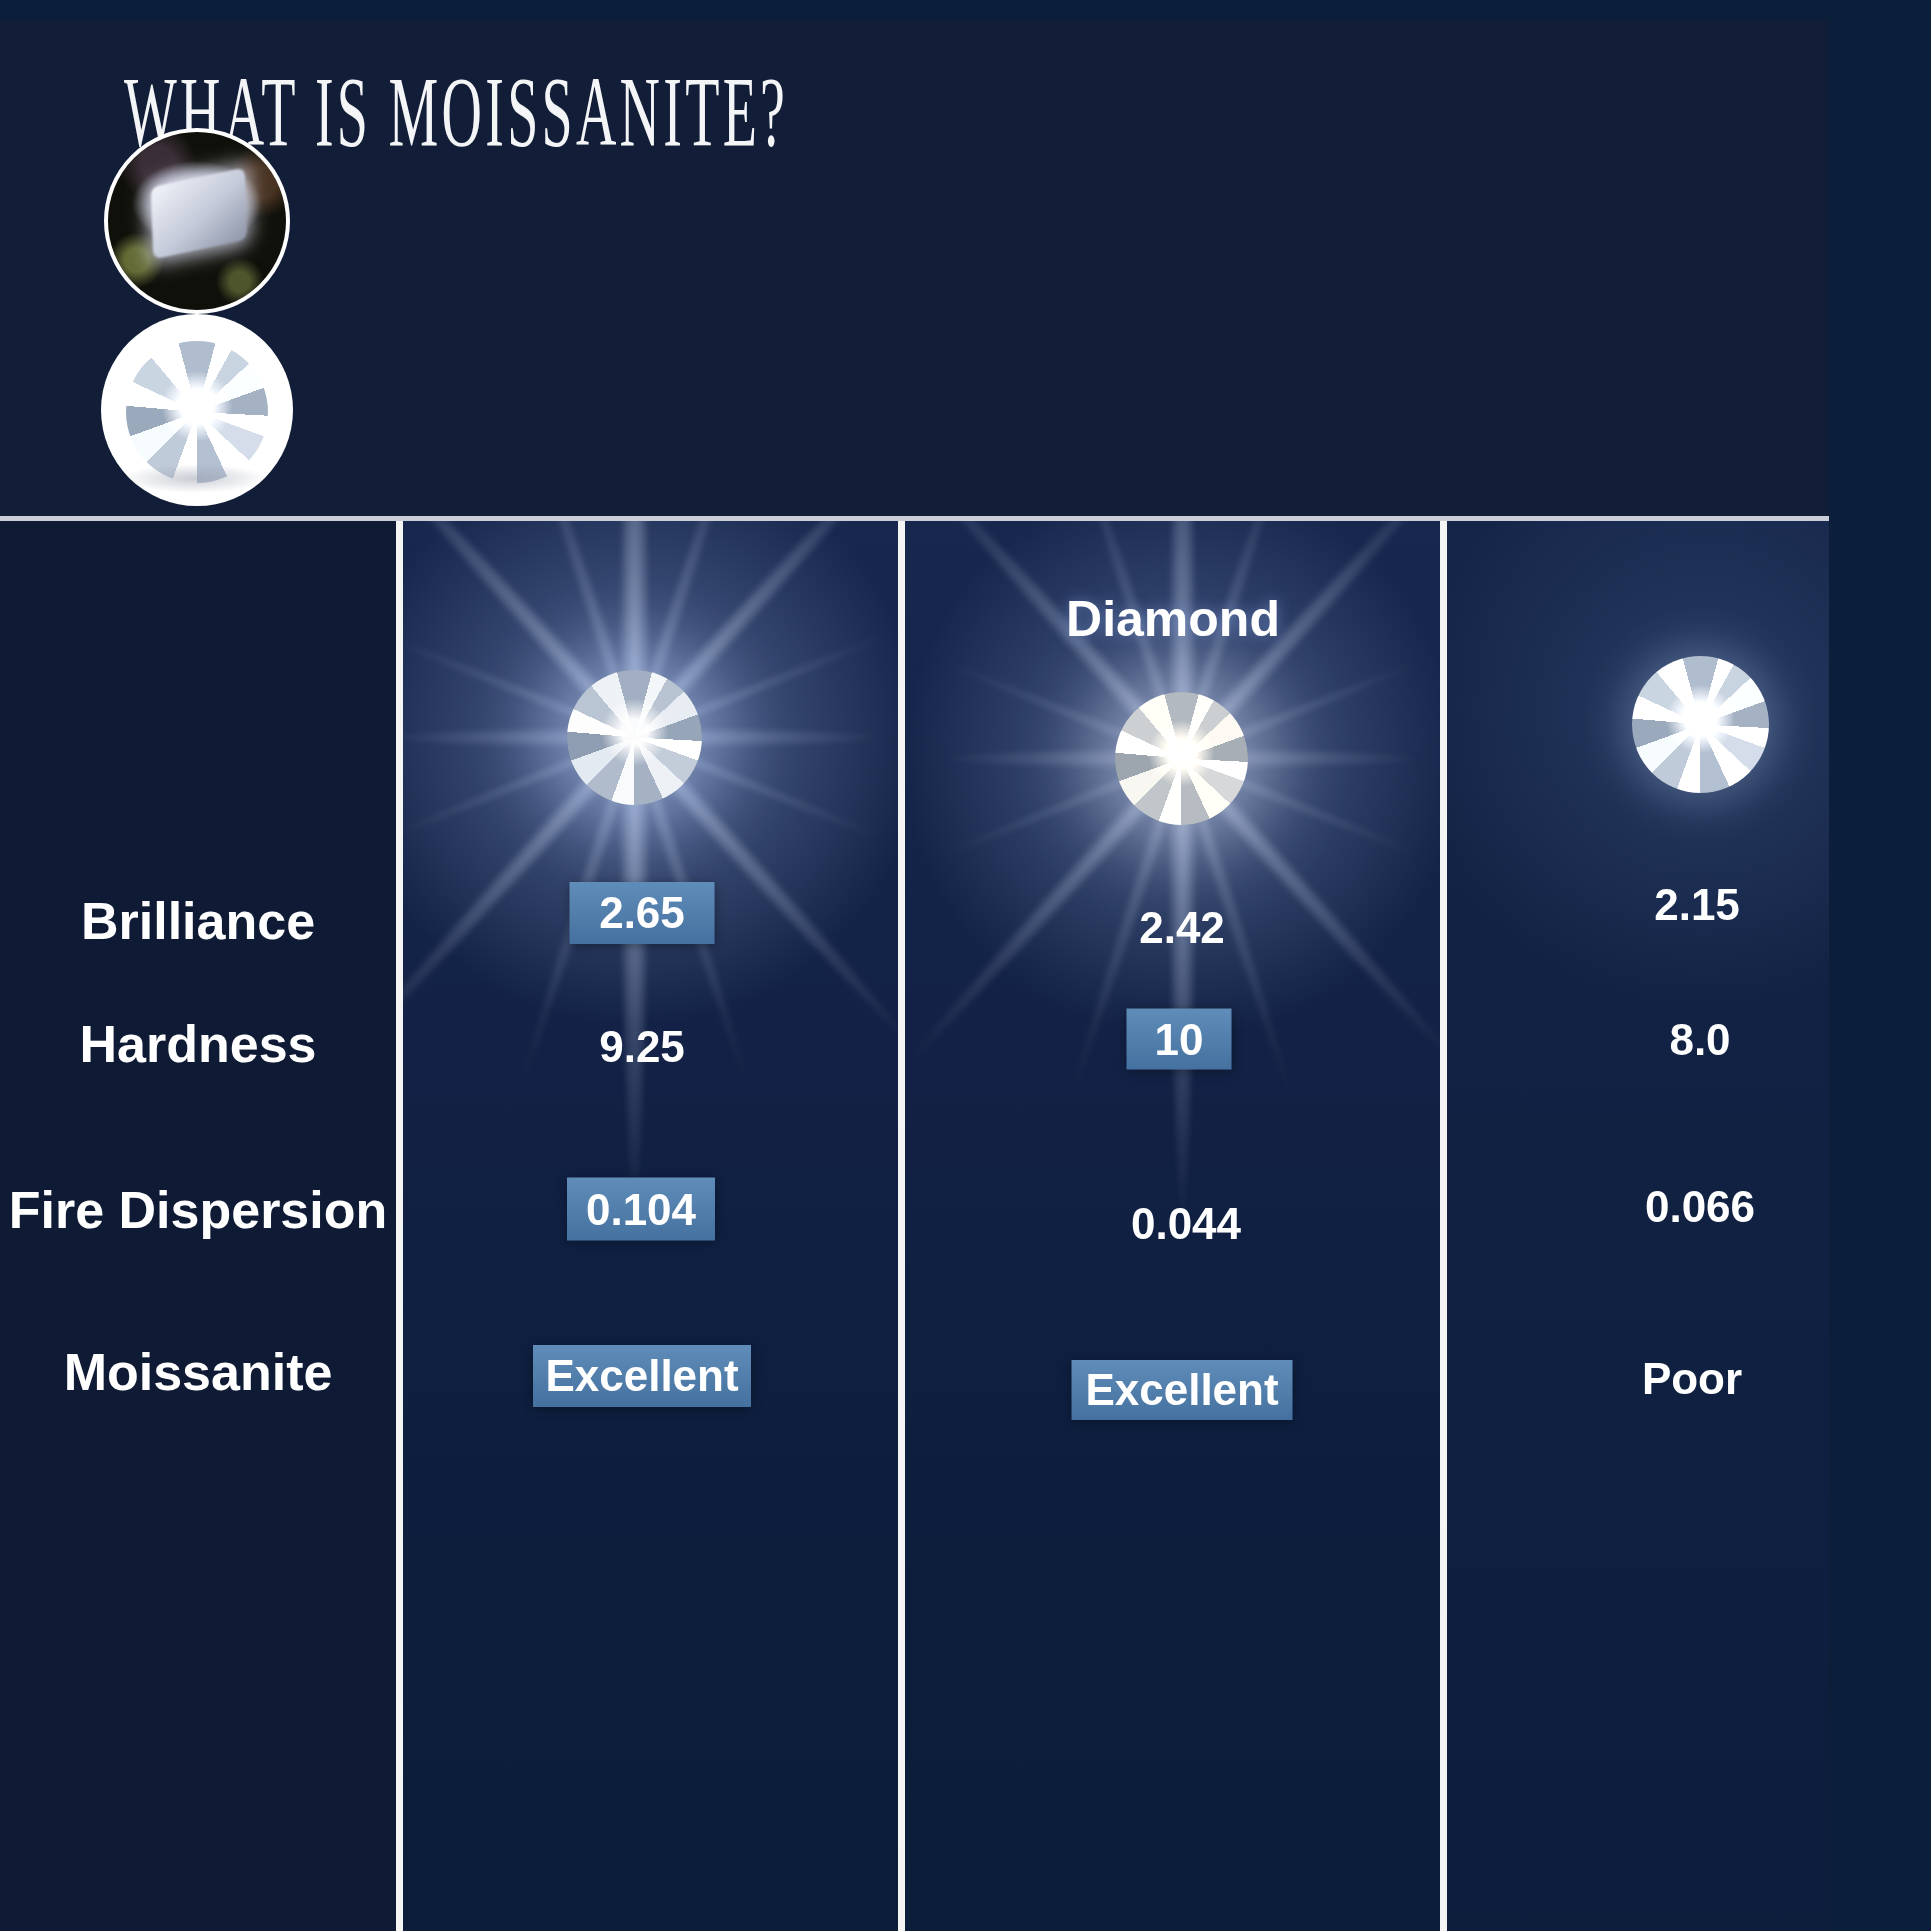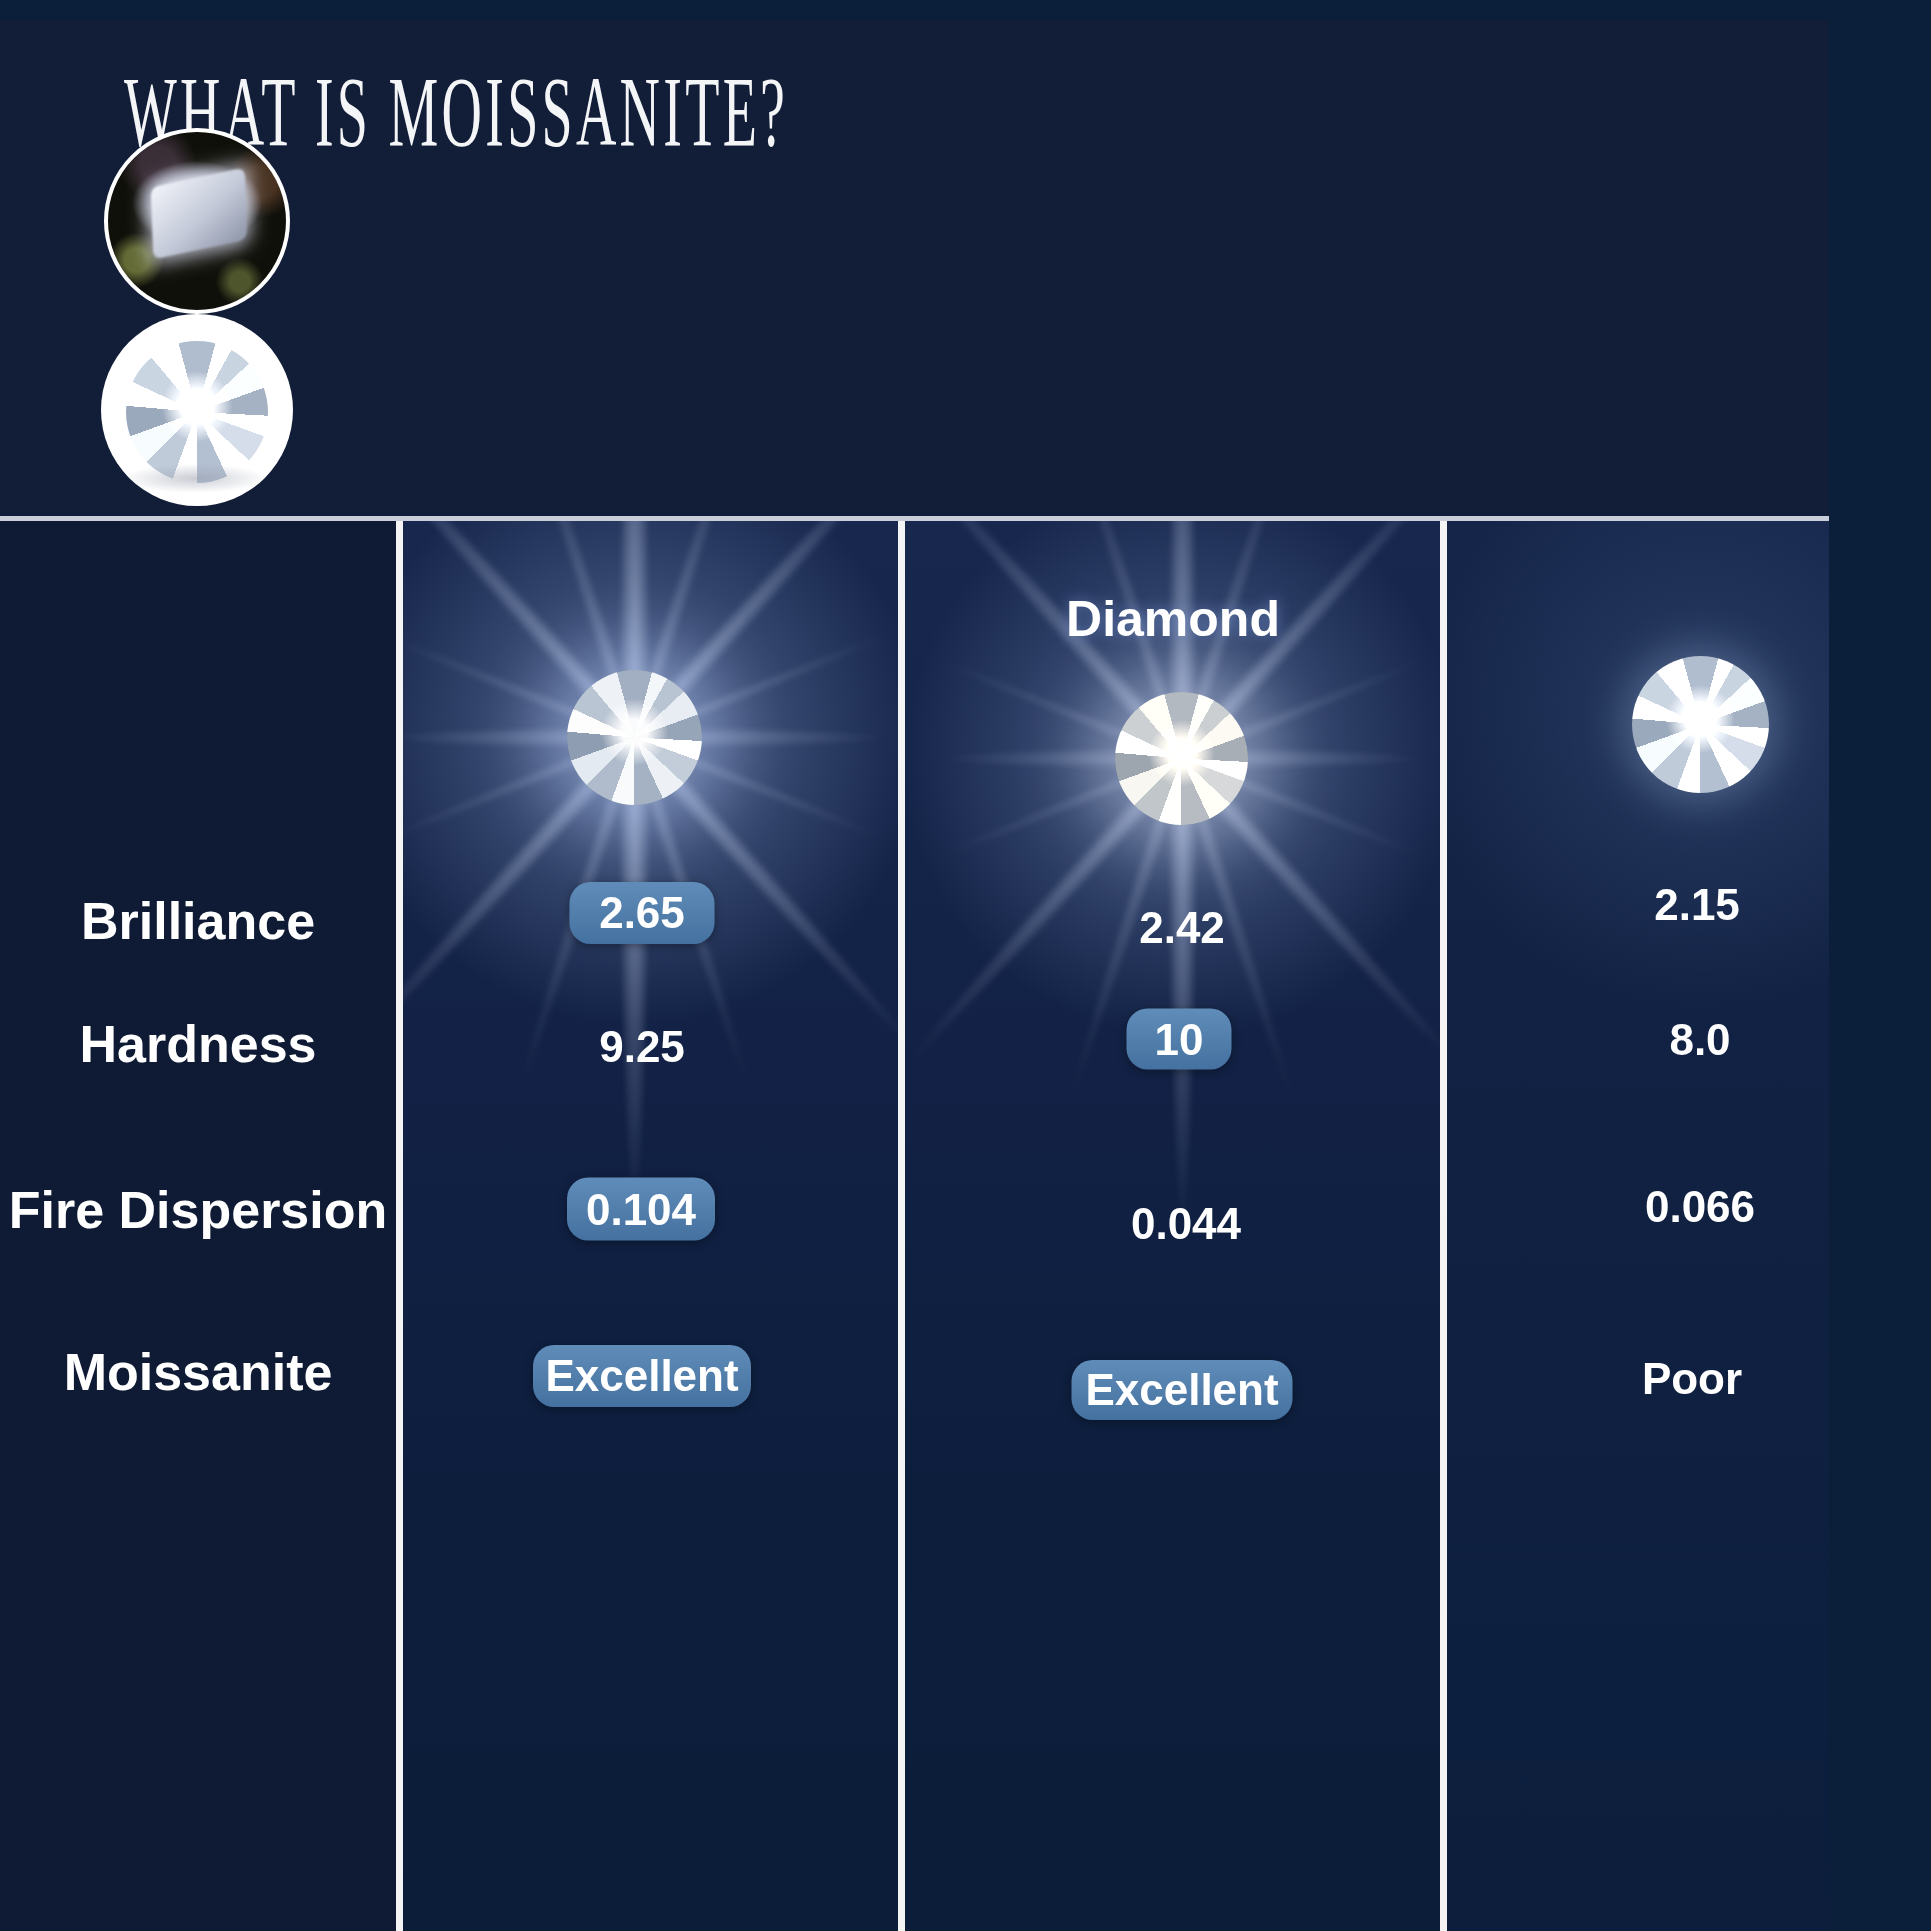--- a/index.html
+++ b/index.html
@@ -57,21 +57,21 @@
   .col.d{left:905px;width:535px;background:linear-gradient(180deg,#17274e 0%,#122145 38%,#0c1e3c 72%,#0b1d38 100%);}
   .col.z{left:1446px;width:485px;background:
       radial-gradient(circle 415px at 53% 14%, rgba(125,155,205,.20), rgba(125,155,205,0) 70%),
       linear-gradient(180deg,#15254a 0%,#102142 45%,#0c1e3c 100%);}
   .vline{position:absolute;top:0;width:6.8px;height:1430px;background:#f4f4f4;}
 
   .col-heading{position:absolute;transform:translate(-50%,-50%);font-size:50px;font-weight:700;
                white-space:nowrap;color:#fff;text-shadow:0 0 13.5px rgba(120,150,210,.6);z-index:5;}
   .row-label{position:absolute;left:198px;transform:translate(-50%,-50%);font-size:52px;font-weight:700;white-space:nowrap;}
   .cell{position:absolute;transform:translate(-50%,-50%);font-size:44px;font-weight:700;
-        white-space:nowrap;z-index:5;border-radius:21px;}
+        white-space:nowrap;z-index:5;}
   .cell.boxed{display:flex;align-items:center;justify-content:center;
         background:linear-gradient(180deg,#5f8cb8 0%,#44719f 100%);
         box-shadow:0 1.9px 9.7px rgba(0,0,0,.35);}
 </style>
 </head>
 <body>
 
 <div class="stage">
 
   <div class="hero">

